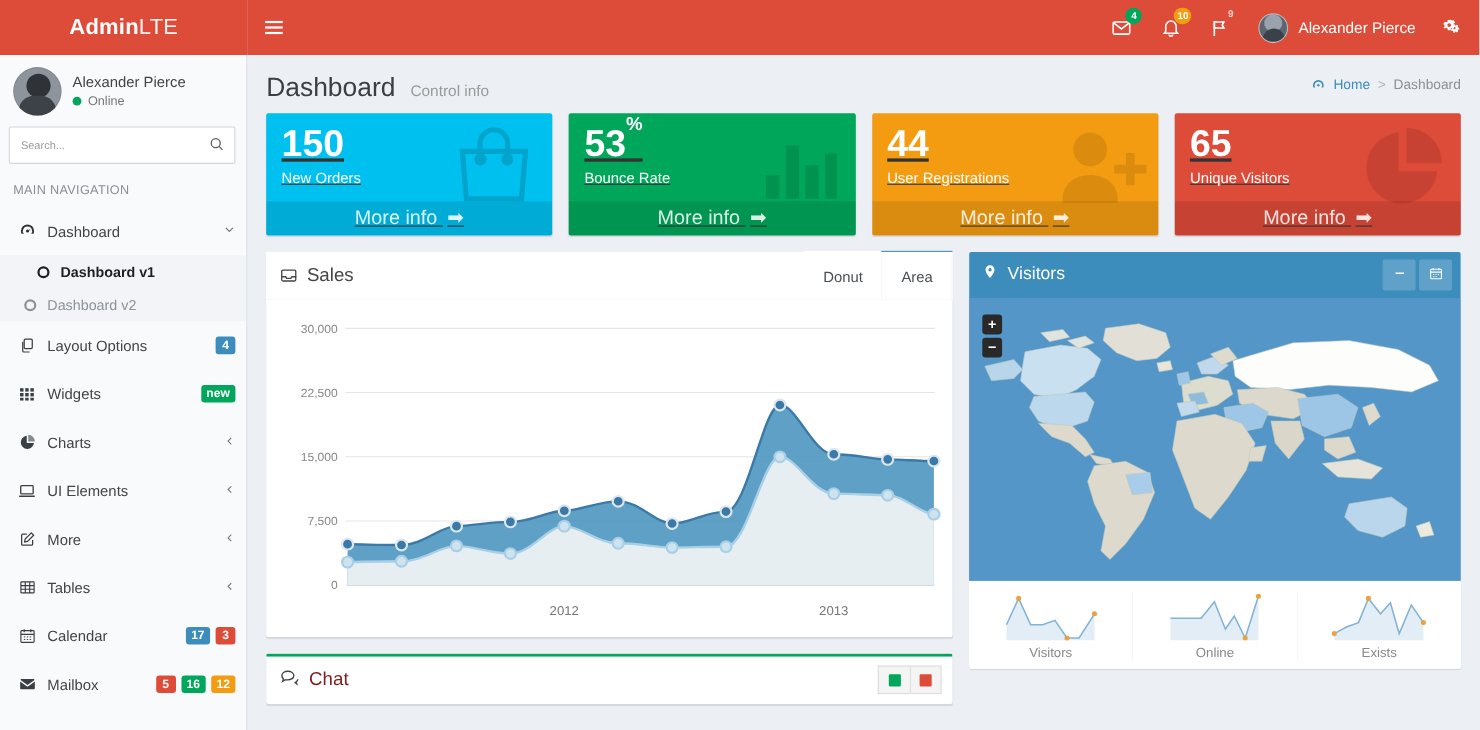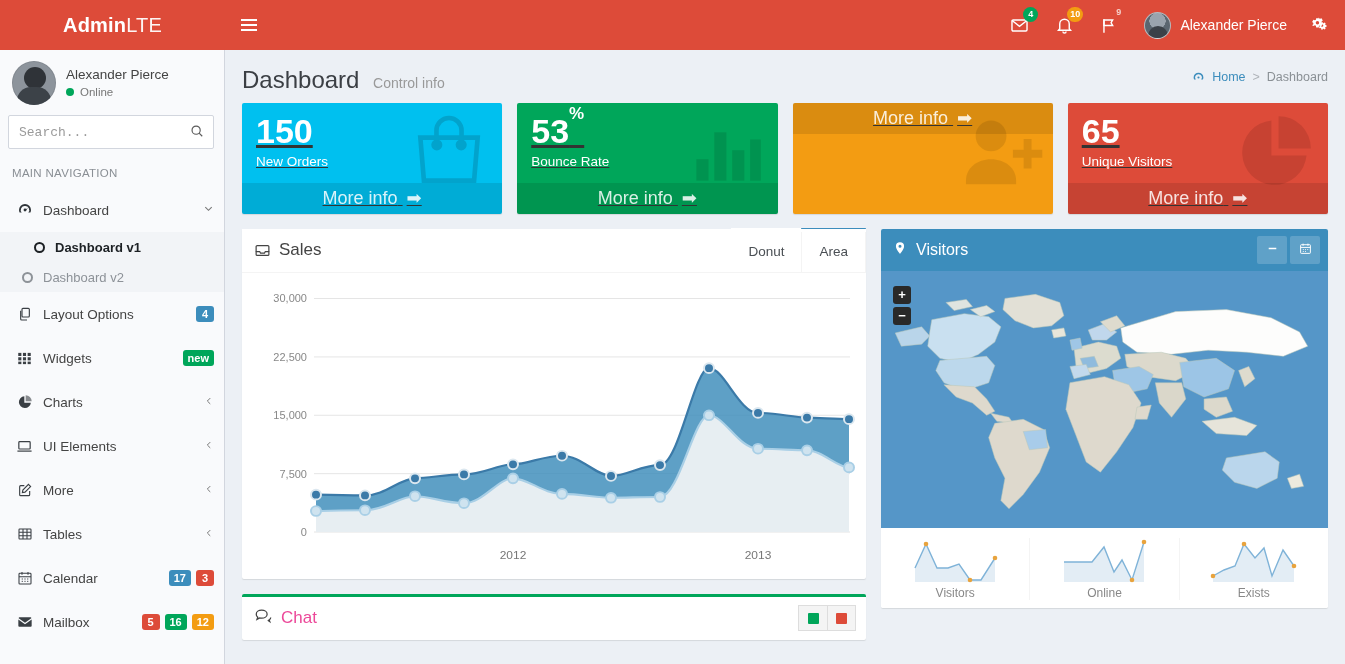--- a/index.html
+++ b/index.html
@@ -100,22 +100,22 @@
   .user-panel .info .pname { font-size: 13.5px; color: #444; margin-bottom: 4px; }
   .user-panel .info .status { font-size: 11.5px; color: #777; display: flex; align-items: center; gap: 6px; }
   .dot-online { width: 8px; height: 8px; border-radius: 50%; background: #00a65a; display:inline-block; }
 
   .sidebar-form { padding: 0 10px 0 8px; }
   .search-wrap {
     position: relative; height: 34px; border: 1px solid #d2d6de; background: #fff; border-radius: 2px;
   }
   .search-wrap input {
     width: 100%; height: 100%; border: 0; outline: none; background: transparent;
-    padding: 0 32px 0 10px; font-size: 13px; color: #14532d;
-    font-family: Liberation Mono, monospace;
+    padding: 0 32px 0 10px; font-size: 10px; color: #14532d;
+    font-family: Liberation Sans, sans-serif;
   }
   .search-wrap input::placeholder { color: #9a9a9a; }
   .search-btn {
     position: absolute; right: 0; top: 0; width: 32px; height: 32px;
     display: flex; align-items: center; justify-content: center;
     background: transparent; border: 0; cursor: pointer; color: #5a5a5a;
   }
 
   .nav-header {
     padding: 18px 12px 9px 12px; font-size: 11.5px; color: #8a8f95; letter-spacing: .3px;
@@ -260,21 +260,21 @@
 
   
   .box-chat {
     background: #fff; border-radius: 2px; box-shadow: 0 1px 1px rgba(0,0,0,.1);
     border-top: 3px solid #00a65a;
   }
   .chat-head {
     height: 43px; display: flex; align-items: center; justify-content: space-between;
     padding: 0 10px 0 12px;
   }
-  .chat-title { display: flex; align-items: center; gap: 9px; font-size: 17px; color: #ec4899; }
+  .chat-title { display: flex; align-items: center; gap: 9px; font-size: 17px; color: #7f1d1d; }
   .chat-tools { display: flex; }
   .ctool {
     width: 29px; height: 26px; border: 1px solid #ddd; display: flex; align-items: center;
     justify-content: center; cursor: pointer; background: #f4f4f4;
   }
   .ctool:first-child { border-right: 0; }
   .sq { width: 11px; height: 11px; border-radius: 1px; }
   .sq-green { background: #00a65a; }
   .sq-red { background: #dd4b39; }
 </style>
@@ -597,20 +597,24 @@
                 <rect x="19" y="8.5" width="3" height="11.5"></rect>
             </svg>
           </div>
           <div class="small-box-footer">
             <span>More info</span>
             <span class="arr">➡</span>
           </div>
         </div>
 
         <div class="small-box box-yellow2">
+          <div class="sb-inner">
+            <h3><span>44</span></h3>
+            <p>User Registrations</p>
+          </div>
           <div class="sb-icon">
             <svg width="86" height="86" viewBox="0 0 24 24" fill="#8a5706">
               <circle cx="9.5" cy="7.5" r="4.3"></circle>
                 <path d="M2.5 20c0-3.6 3.1-6 7-6s7 2.4 7 6v1h-14v-1z"></path>
               <path d="M18.6 8.4h2.2v3h3v2.2h-3v3h-2.2v-3h-3v-2.2h3v-3z"></path>
             </svg>
           </div>
           <div class="small-box-footer">
             <span>More info</span>
             <span class="arr">➡</span>

